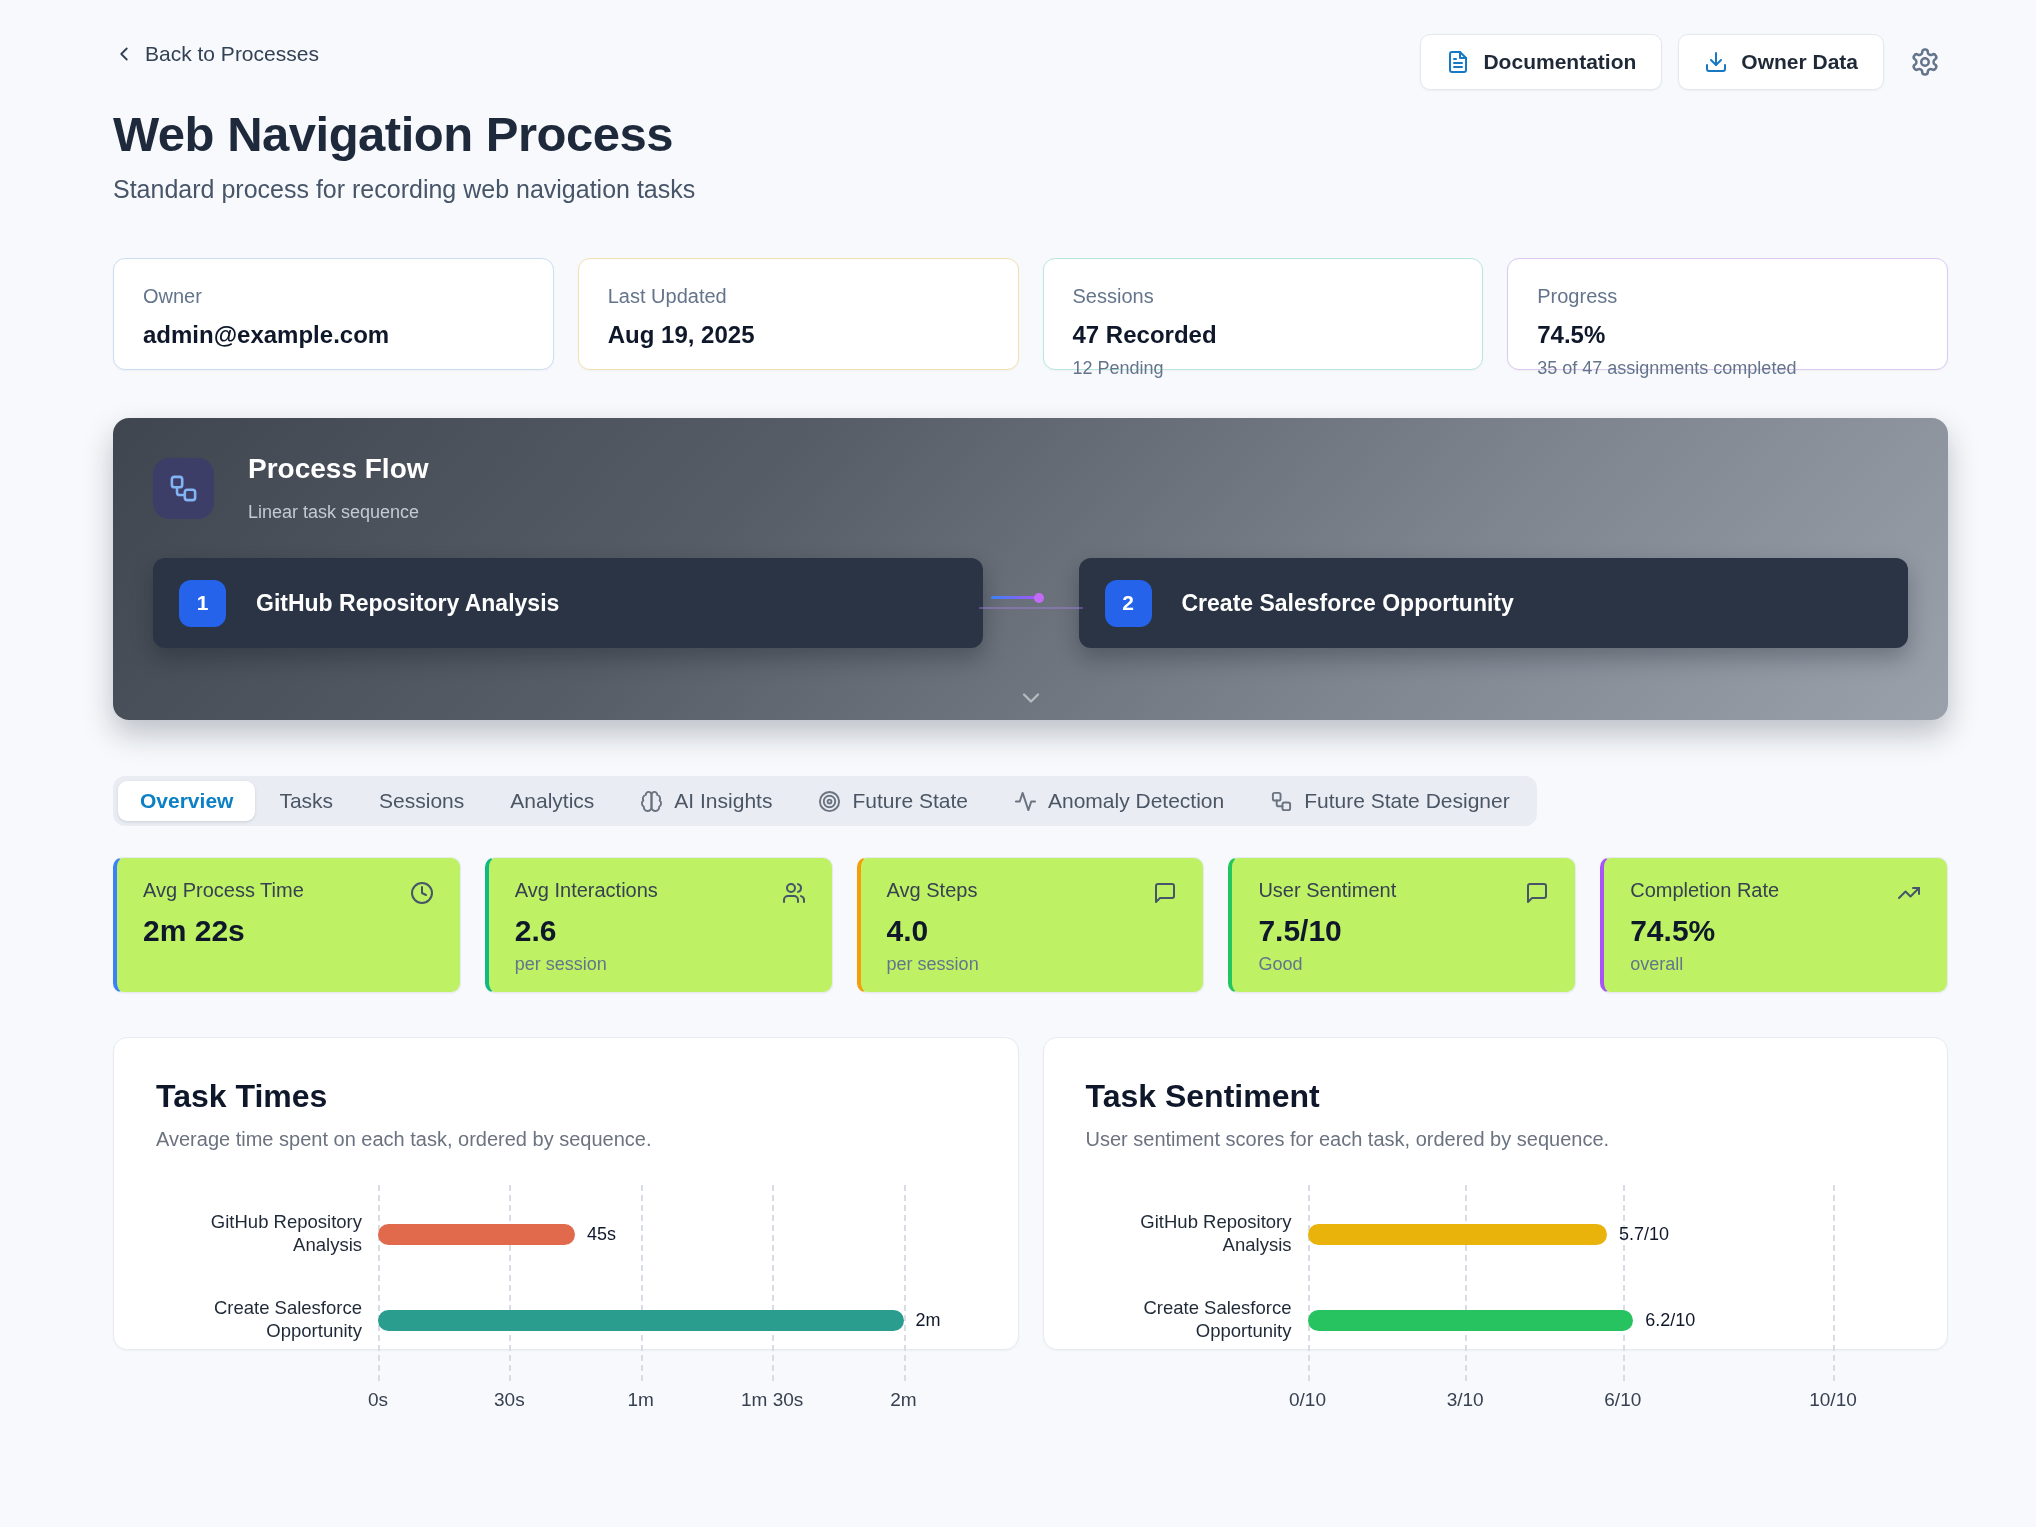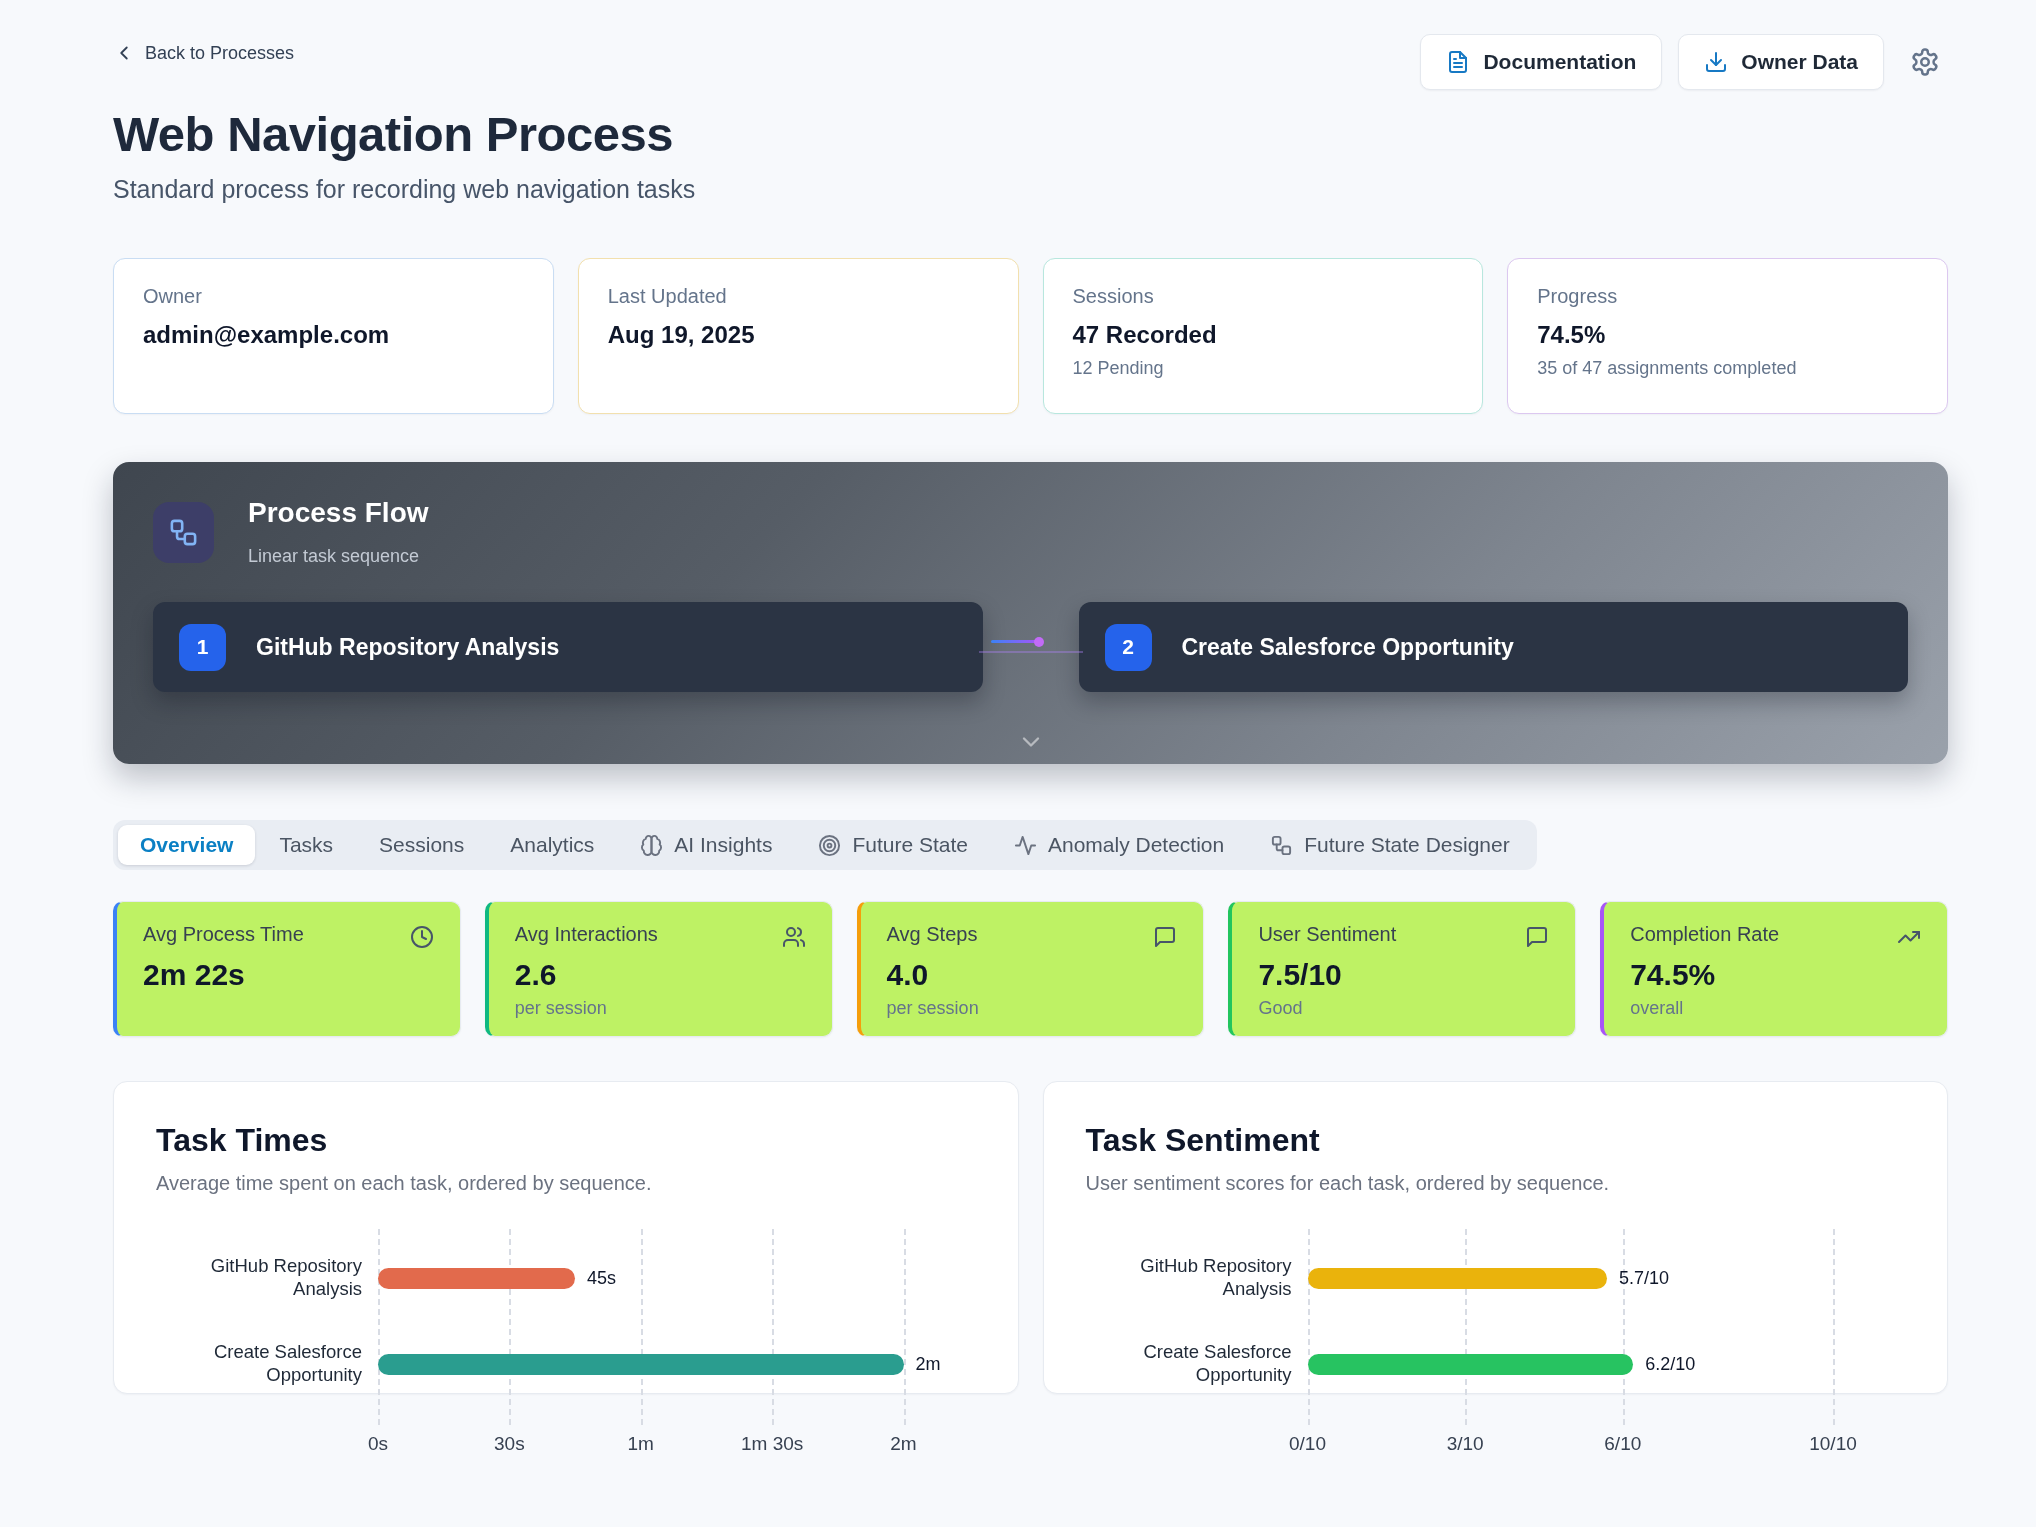--- a/index.html
+++ b/index.html
@@ -5,42 +5,42 @@
   * { margin:0; padding:0; box-sizing:border-box; }
   html,body { width:2036px; height:1527px; overflow:hidden; }
   body {
     font-family:"Liberation Sans","DejaVu Sans",sans-serif;
     background:#f7f9fc; color:#0f172a;
   }
   .page { padding:34px 88px 0 113px; }
 
   
   .topbar { display:flex; justify-content:space-between; align-items:flex-start; }
-  .back { display:flex; align-items:center; gap:10px; color:#334155; font-size:18px; font-weight:500; cursor:pointer; margin-top:8px;text-align:center; }
+  .back { display:flex; align-items:center; gap:10px; color:#334155; font-size:21px; font-weight:500; cursor:pointer; margin-top:8px;text-align:center; }
   .back .ic { display:flex; color:#334155; }
   .top-actions { display:flex; align-items:center; gap:16px; }
   .action-btn {
     display:flex; align-items:center; gap:13px; background:#ffffff;
     border:1px solid #e4e8ee; border-radius:10px; padding:15px 25px;
     font-size:21px; font-weight:600; color:#1f2937; cursor:pointer;
     box-shadow:0 1px 2px rgba(16,24,40,.05);
     font-family:inherit;
   }
   .action-btn .btn-icon { display:flex; color:#1779c4; }
   .gear-btn { background:none; border:none; color:#64748b; cursor:pointer; display:flex; padding:8px; margin-left:2px; }
 
   
   .page-title { font-size:49px; font-weight:800; color:#1e293b; letter-spacing:-.5px; margin-top:16px; }
   .page-subtitle { font-size:25px; color:#475569; margin-top:13px; }
 
   
   .info-grid { display:grid; grid-template-columns:repeat(4,1fr); gap:24px; margin-top:54px; }
   .info-card {
     background:#fff; border:1.5px solid #e2e8f0; border-radius:12px;
-    padding:26px 29px; height:156px; box-shadow:0 1px 2px rgba(16,24,40,.04);
+    padding:26px 29px; height:112px; box-shadow:0 1px 2px rgba(16,24,40,.04);
   }
   .info-card .lbl { font-size:20px; color:#64748b; }
   .info-card .val { font-size:24px; font-weight:700; color:#0f172a; margin-top:13px; }
   .info-card .sub { font-size:18px; color:#64748b; margin-top:9px; }
 
   
   .flow-card {
     margin-top:48px; border-radius:16px; position:relative; height:302px;
     padding:35px 40px;
     background:linear-gradient(133deg,#3f464f 0%,#565d66 34%,#7e858f 70%,#9aa1ab 100%);

